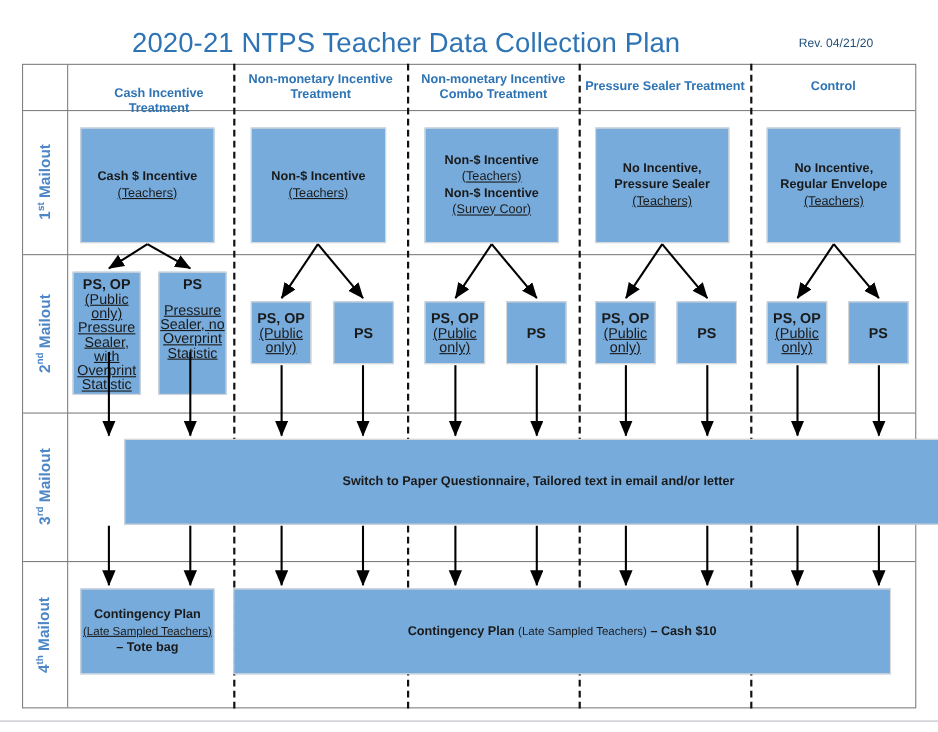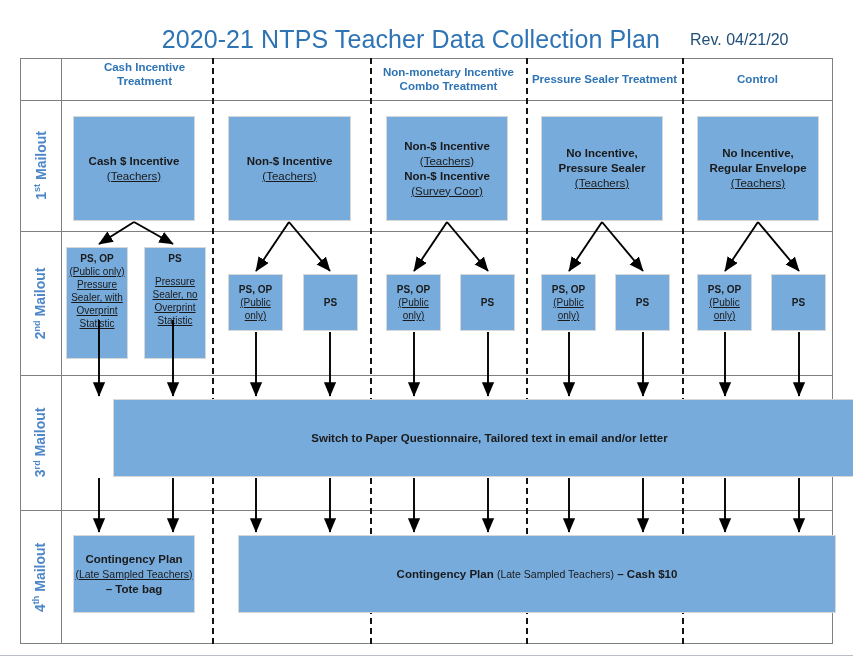--- a/index.html
+++ b/index.html
@@ -16,26 +16,26 @@
     background:#ffffff;
   }
   #bottom-strip{
     position:absolute;left:0;top:655px;width:853px;height:10px;
     background:#ffffff;border-top:1px solid #b9bec6;
   }
 
   
   #title{
     position:absolute;left:120px;top:22px;width:540px;height:34px;
-    color:#2E74B5;font-size:25px;line-height:34px;text-align:right;
+    color:#2E74B5;font-size:25px;line-height:34px;text-align:left;
     font-weight:400;letter-spacing:.1px;white-space:nowrap;
   }
   #rev{
     position:absolute;left:690px;top:33px;width:140px;
-    color:#1F4E79;font-size:16px;line-height:14px;text-align:left;
+    color:#1F4E79;font-size:11px;line-height:14px;text-align:center;
     font-weight:400;
   }
 
   
   #grid{
     position:absolute;left:20px;top:58px;width:813px;height:586px;
     border:1px solid #808080;
     box-sizing:border-box;
   }
   .hline{position:absolute;left:0;width:100%;height:0;border-top:1px solid #808080;}
@@ -73,21 +73,21 @@
     border:1px solid #d8d8d8;
     box-sizing:border-box;
     display:flex;flex-direction:column;
     align-items:center;justify-content:center;
     color:#1a1a1a;
     text-align:center;
     font-size:11.5px;line-height:15px;
   }
   .box .b{font-weight:bold;}
   .box .n{font-weight:normal;text-decoration:underline;}
-  .box.small{font-size:10px;line-height:13px;text-align:center;}
+  .box.small{font-size:13px;line-height:13px;text-align:center;}
   .box.tall{justify-content:flex-start;padding-top:4px;}
 
   
   #wires{position:absolute;left:0;top:0;width:853px;height:665px;pointer-events:none;}
 </style>
 </head>
 <body>
 
 <div id="page">
 
@@ -102,21 +102,22 @@
     <div class="hline" style="top:451px;"></div>
 
     <div class="vline" style="left:40px;"></div>
   </div>
 
   <div class="dsep" style="left:212px;top:58px;"></div>
   <div class="dsep" style="left:370px;top:58px;"></div>
   <div class="dsep" style="left:526px;top:58px;"></div>
   <div class="dsep" style="left:682px;top:58px;"></div>
 
-  <div class="colhead" style="left:61px;top:54px;width:151px;height:40px;padding-left:20px;">Cash Incentive Treatment</div>
+  <div class="colhead" style="left:61px;top:72px;width:151px;height:40px;padding-left:20px;">Cash Incentive Treatment</div>
+  <div class="colhead" style="left:213px;top:59px;width:157px;height:40px;">Non-monetary Incentive Treatment</div>
   <div class="colhead" style="left:527px;top:59px;width:155px;height:40px;">Pressure Sealer Treatment</div>
   <div class="colhead" style="left:371px;top:59px;width:155px;height:40px;">Non-monetary Incentive Combo Treatment</div>
   <div class="colhead" style="left:683px;top:59px;width:149px;height:40px;">Control</div>
 
   <div class="rowlabel" style="left:20px;top:100px;height:131px;">
     <span><b>1</b><sup>st</sup> <b>Mailout</b></span>
   </div>
   <div class="rowlabel" style="left:20px;top:231px;height:144px;">
     <span><b>2</b><sup>nd</sup> <b>Mailout</b></span>
   </div>
@@ -201,21 +202,21 @@
   <div class="box" style="left:73px;top:399px;width:753px;height:78px;margin-left:40px;">
     <div class="b">Switch to Paper Questionnaire, Tailored text in email and/or letter</div>
   </div>
 
   <div class="box" style="left:73px;top:535px;width:122px;height:78px;">
     <div class="b">Contingency Plan</div>
     <div class="n" style="font-size:10.5px;">(Late Sampled Teachers)</div>
     <div class="b">– Tote bag</div>
   </div>
 
-  <div class="box" style="left:238px;top:535px;width:598px;height:78px;">
+  <div class="box" style="left:212px;top:535px;width:598px;height:78px;">
     <div>
       <b>Contingency Plan</b>
       <span style="font-size:10.5px;">(Late Sampled Teachers)</span>
       <b>– Cash $10</b>
     </div>
   </div>
 
   <svg id="wires" viewBox="0 0 853 665" xmlns="http://www.w3.org/2000/svg">
     <defs>
       <marker id="ah" markerWidth="9" markerHeight="9" refX="7.2" refY="3.2" orient="auto" markerUnits="strokeWidth">

